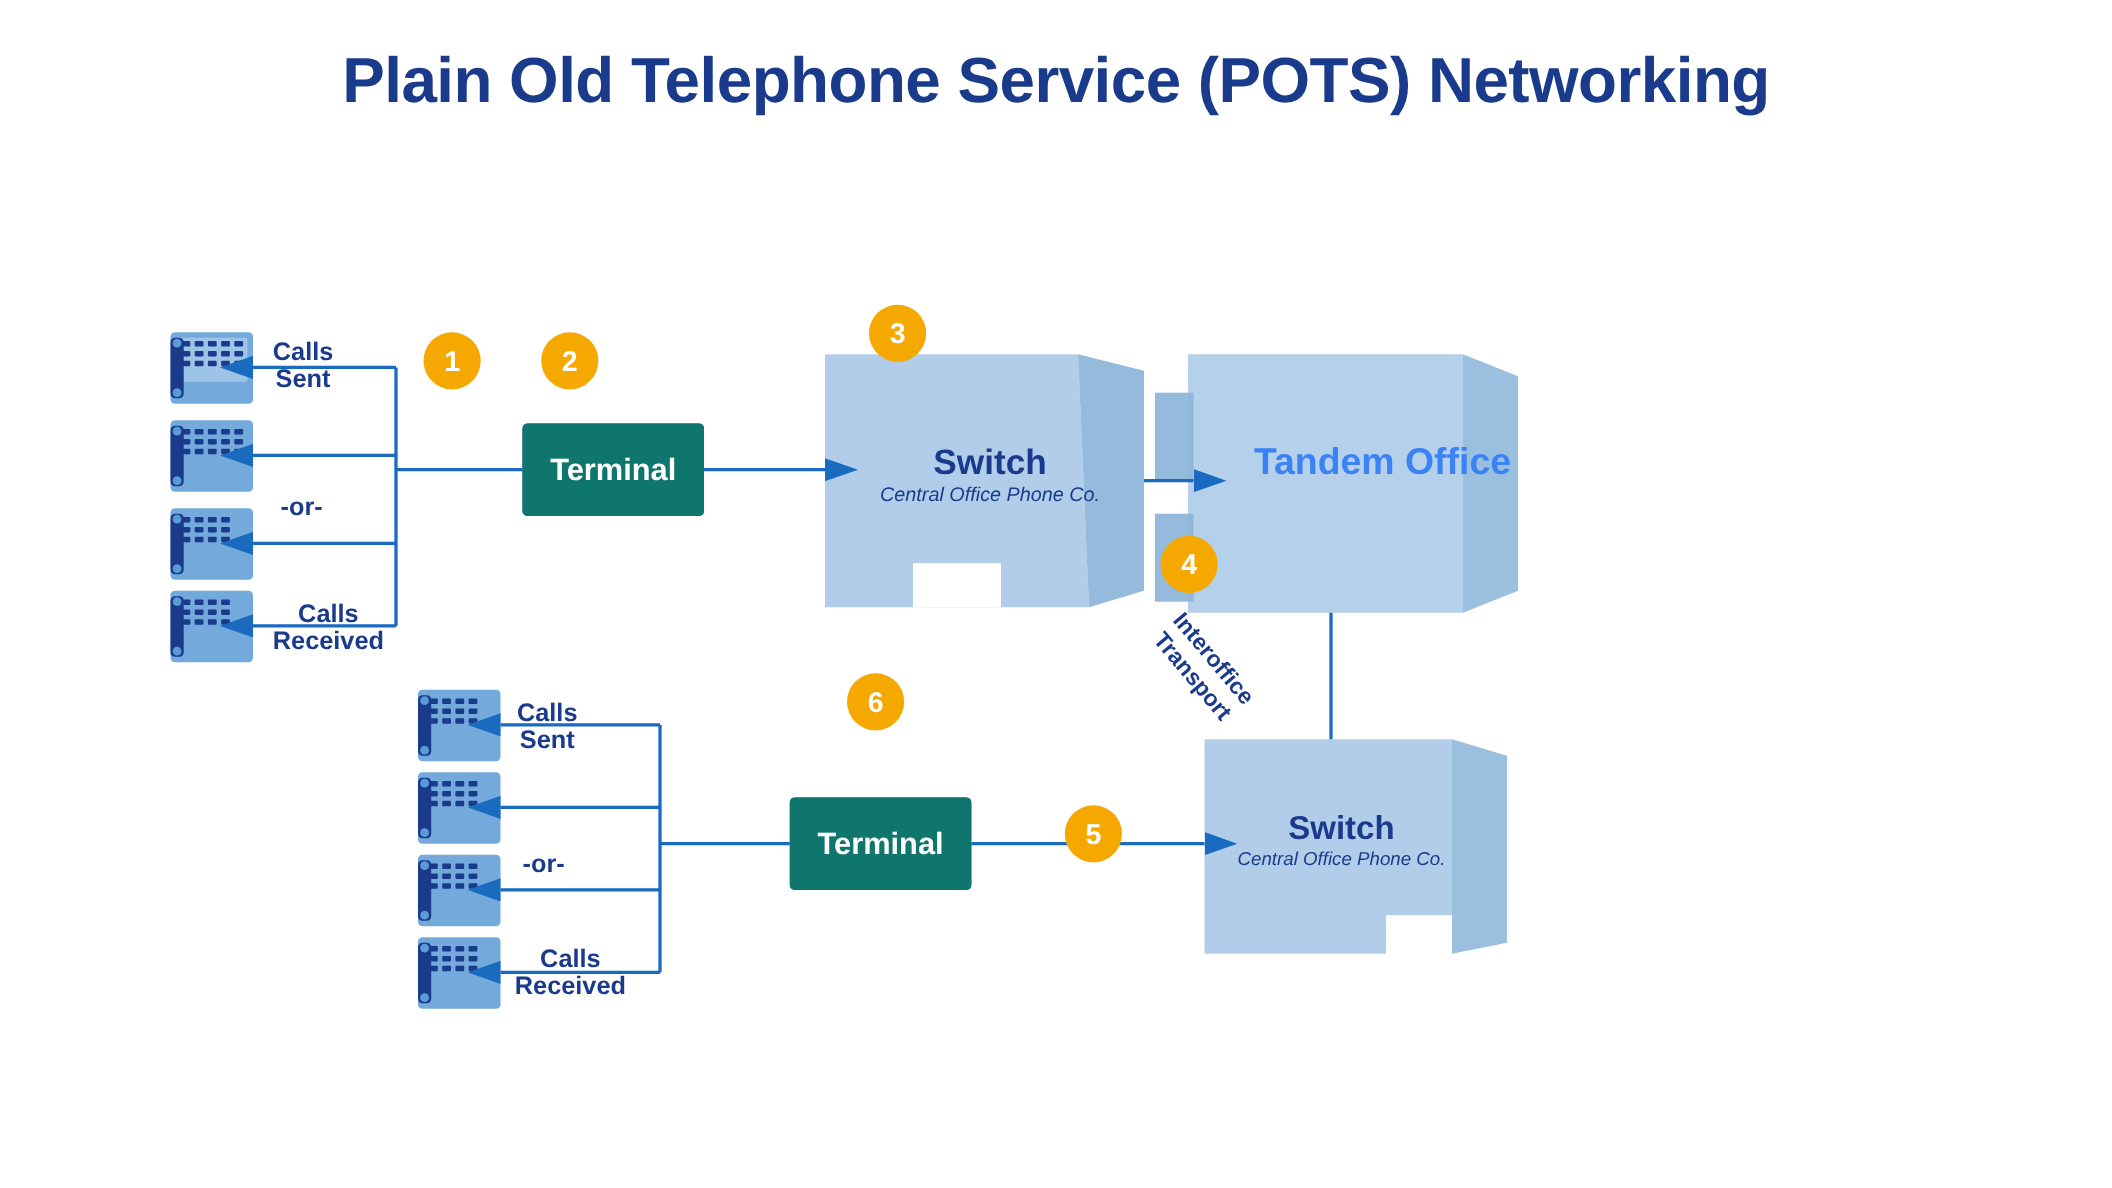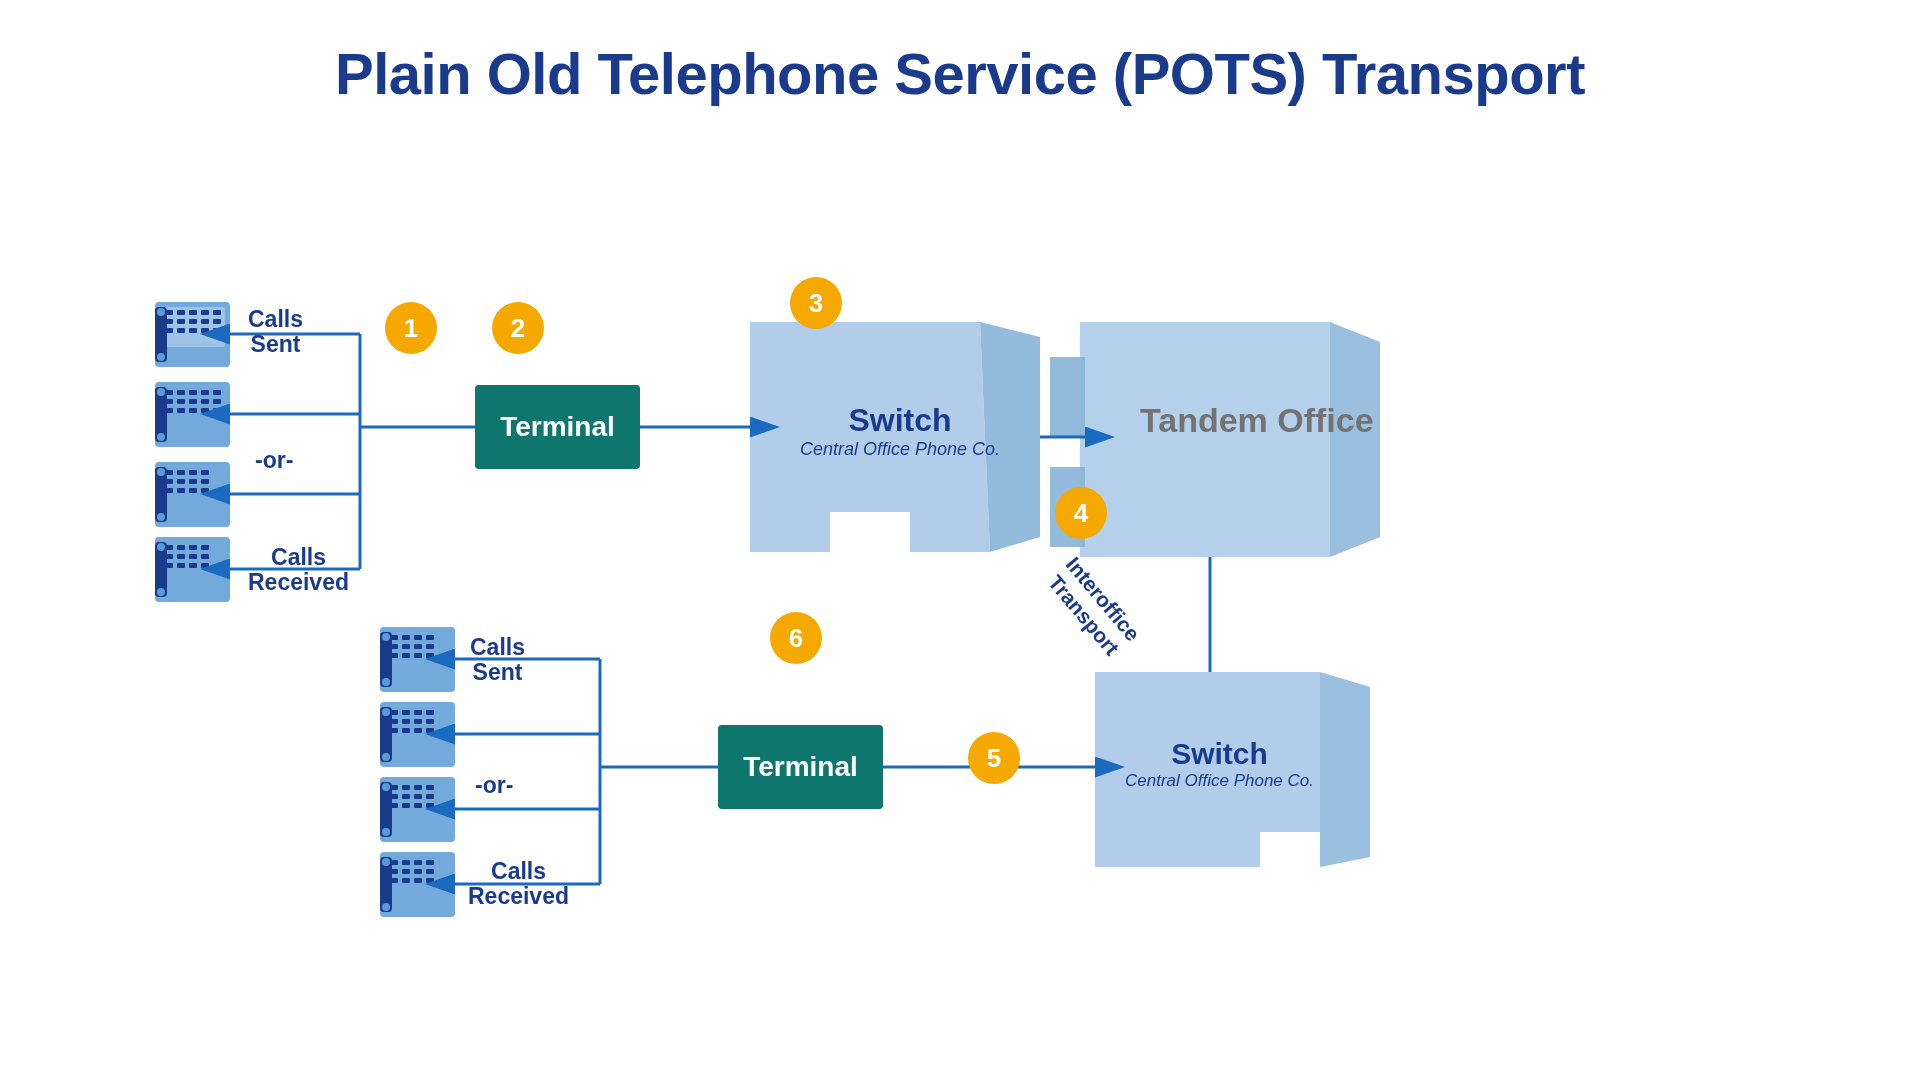--- a/index.html
+++ b/index.html
@@ -62,21 +62,21 @@
       left: 0;
       width: 1920px;
       height: 900px;
       pointer-events: none;
     }
   </style>
 </head>
 <body>
 
 <div>
-  <h1 class="main-title">Plain Old Telephone Service (POTS) Transport</h1>
+  <h1 class="main-title">Plain Old Telephone Service (POTS) Networking</h1>
 
   <div class="diagram-area">
 
     <svg class="arrows-svg">
 
       <g transform="translate(155, 165)">
         <rect x="0" y="0" width="75" height="65" rx="4" fill="#5b9bd5" opacity="0.85"></rect>
         <rect x="5" y="5" width="65" height="40" rx="2" fill="#ffffff" opacity="0.3"></rect>
 
         <rect x="10" y="8" width="8" height="5" rx="1" fill="#1a3a8c"></rect>
@@ -320,21 +320,21 @@
 
     <div class="terminal-box" style="left: 718px; top: 588px; width: 165px; height: 84px; font-size: 28px;">
       <span>Terminal</span>
     </div>
 
     <div style="position:absolute; left: 800px; top: 265px; text-align: center; color: #1a3a8c;">
       <div style="font-size: 32px; font-weight: 800;">Switch</div>
       <div style="font-size: 18px; font-style: italic; font-weight: 400;">Central Office Phone Co.</div>
     </div>
 
-    <div style="position:absolute; left: 1140px; top: 265px; text-align: center; color: #737373;">
+    <div style="position:absolute; left: 1140px; top: 265px; text-align: center; color: #3b82f6;">
       <div style="font-size: 34px; font-weight: 800; line-height:1.1;">Tandem Office</div>
     </div>
 
     <div style="position:absolute; left: 1125px; top: 600px; text-align: center; color: #1a3a8c;">
       <div style="font-size: 30px; font-weight: 800;">Switch</div>
       <div style="font-size: 17px; font-style: italic; font-weight: 400;">Central Office Phone Co.</div>
     </div>
 
     <div style="position:absolute; left: 248px; top: 170px; color: #1a3a8c; font-size: 23px; font-weight: 700; line-height: 1.1; text-align: center;">Calls<br>Sent</div>
     <div style="position:absolute; left: 255px; top: 310px; color: #1a3a8c; font-size: 23px; font-weight: 700;">-or-</div>

